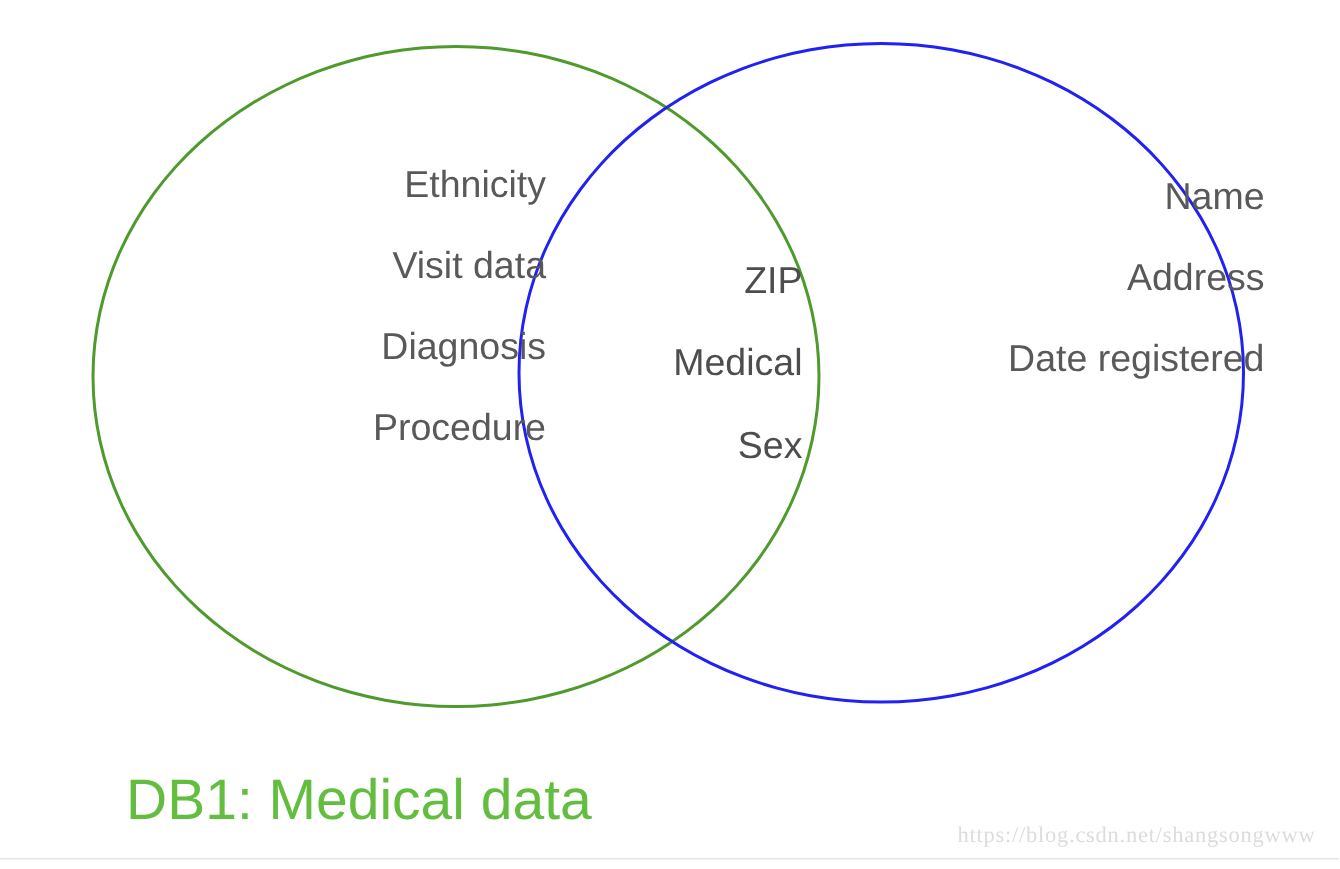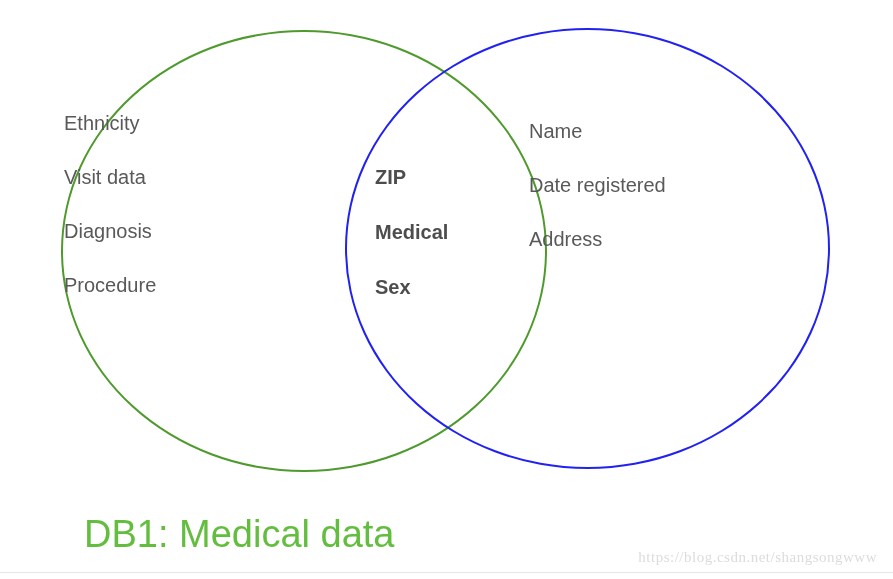--- a/index.html
+++ b/index.html
@@ -30,45 +30,45 @@
   }
   .circle.blue {
     left: 345px;
     top: 28px;
     width: 485px;
     height: 441px;
     border: 2px solid var(--blue-stroke, #2121f3);
   }
   .item-col {
     position: absolute;
-    text-align: left;
+    text-align: right;
     color: var(--item-text, #595959);
-    font-size: 20px;
+    font-size: 25px;
   }
   .item-col .item {
     line-height: 54px;
     white-space: nowrap;
   }
   .col-left {
     left: 64px;
     top: 96px;
     width: 300px;
   }
   .col-mid {
     left: 375px;
-    top: 150px;
+    top: 160px;
     width: 160px;
-    font-weight: bold;
+    font-weight: normal;
     color: var(--mid-text, #4d4d4d);
   }
   .col-mid .item {
     line-height: 55px;
   }
   .col-right {
-    left: 529px;
+    left: 543px;
     top: 104px;
     width: 300px;
   }
   .db-label {
     position: absolute;
     top: 512px;
     font-size: 38px;
     line-height: 44px;
     white-space: nowrap;
   }
@@ -115,22 +115,22 @@
   </div>
 
   <div class="item-col col-mid">
     <div class="item">ZIP</div>
     <div class="item">Medical</div>
     <div class="item">Sex</div>
   </div>
 
   <div class="item-col col-right">
     <div class="item">Name</div>
+    <div class="item">Address</div>
     <div class="item">Date registered</div>
-    <div class="item">Address</div>
   </div>
 
   <div class="db-label db1">DB1: Medical data</div>
 
   <div class="watermark">https://blog.csdn.net/shangsongwww</div>
 
   <div class="bottom-rule"></div>
 
 </div>
 

